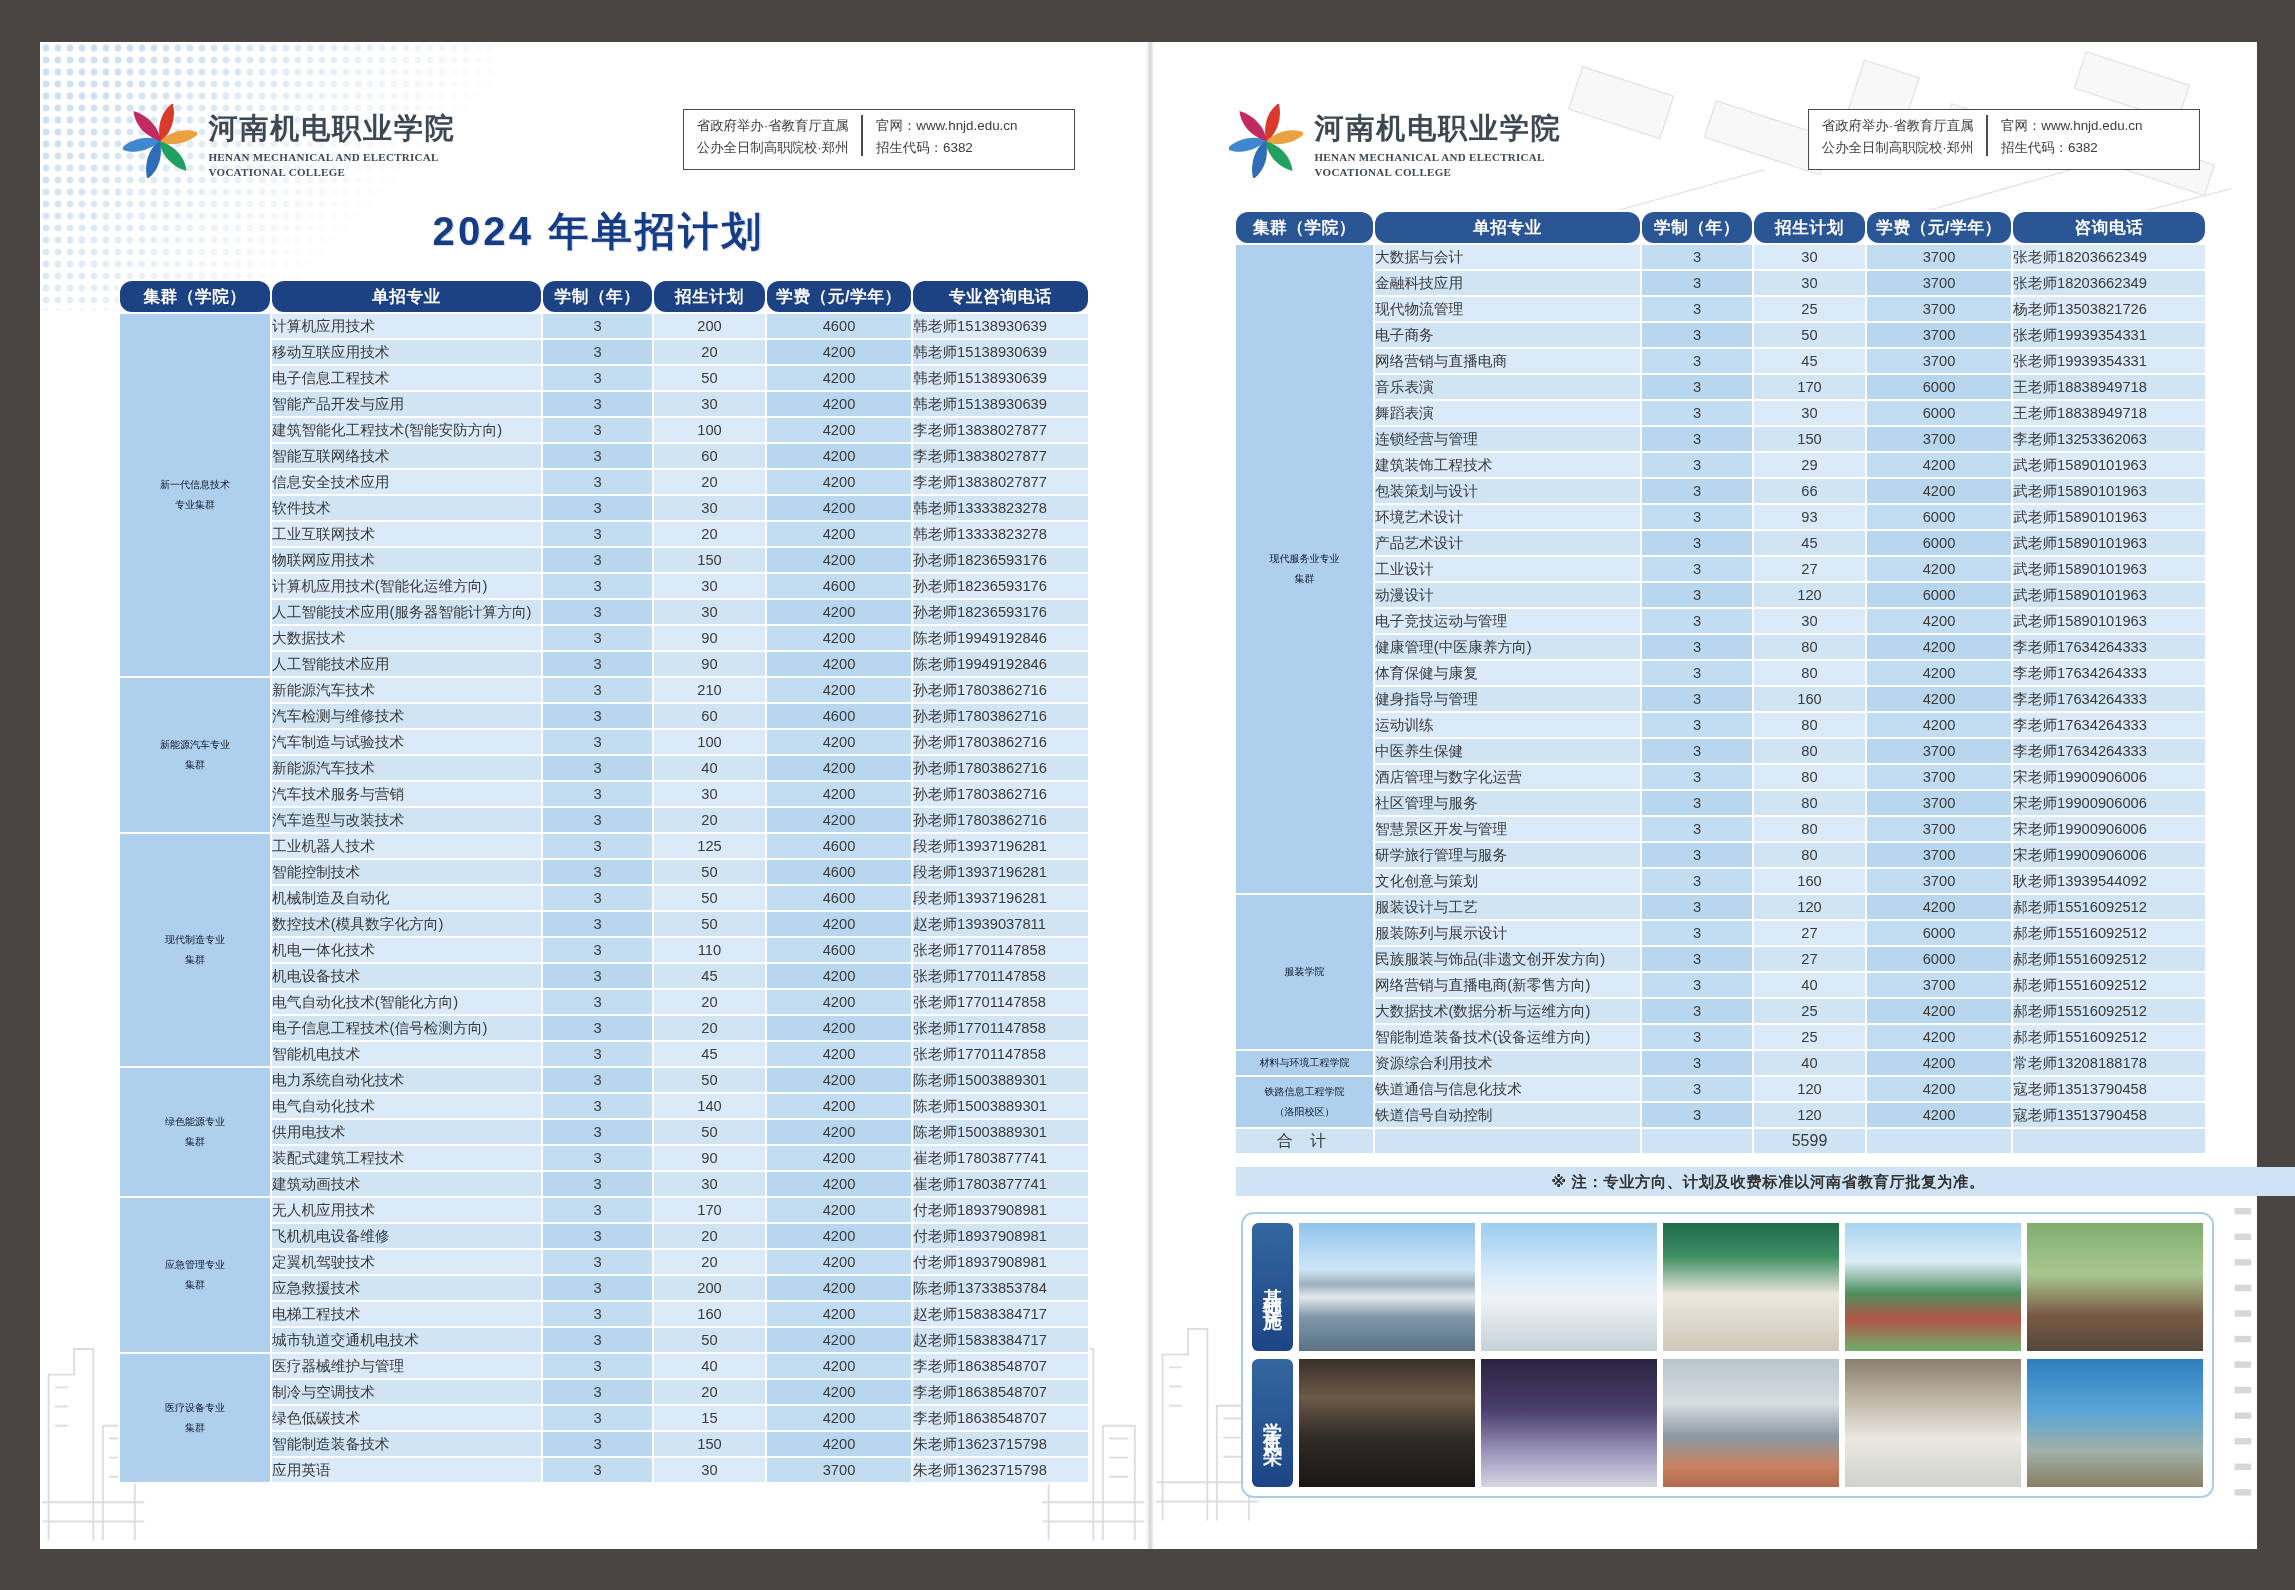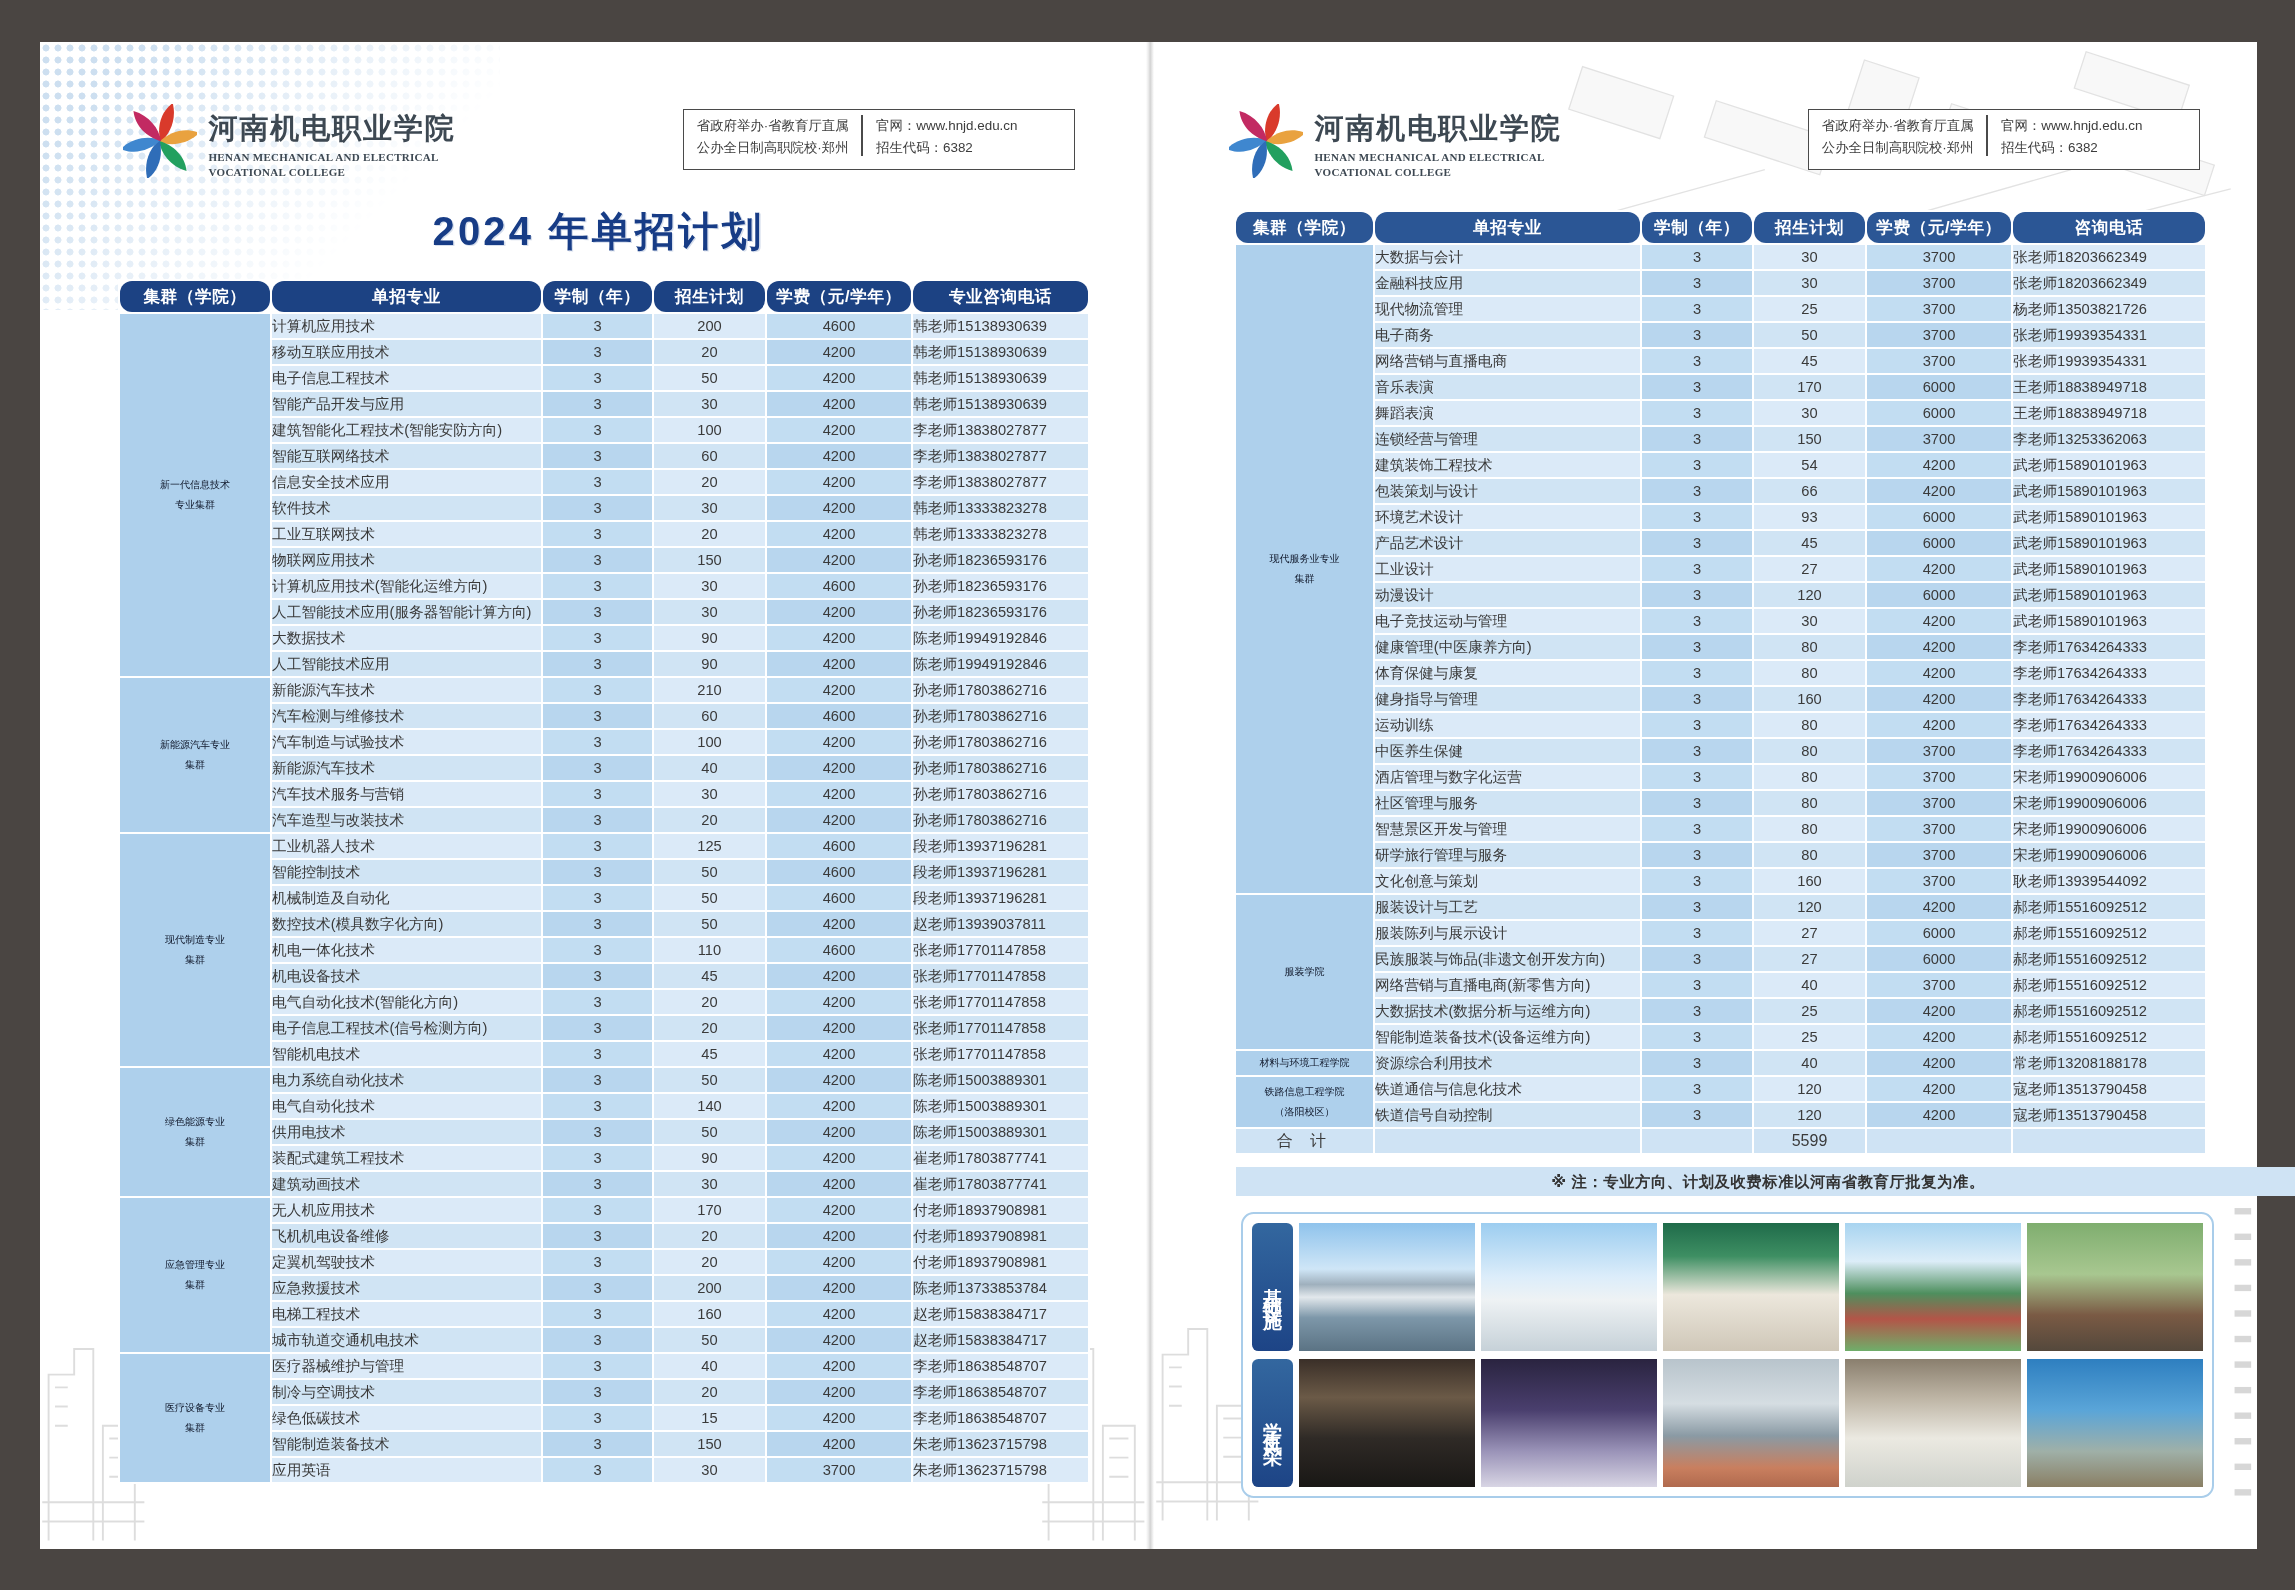--- a/index.html
+++ b/index.html
@@ -620,21 +620,21 @@
         <tr class="r1">
           <td class="cname">连锁经营与管理</td>
           <td class="cnum sh">3</td>
           <td class="cnum">150</td>
           <td class="cnum sh">3700</td>
           <td class="cphone">李老师13253362063</td>
         </tr>
         <tr class="r0">
           <td class="cname">建筑装饰工程技术</td>
           <td class="cnum sh">3</td>
-          <td class="cnum">54</td>
+          <td class="cnum">29</td>
           <td class="cnum sh">4200</td>
           <td class="cphone">武老师15890101963</td>
         </tr>
         <tr class="r1">
           <td class="cname">包装策划与设计</td>
           <td class="cnum sh">3</td>
           <td class="cnum">66</td>
           <td class="cnum sh">4200</td>
           <td class="cphone">武老师15890101963</td>
         </tr>

